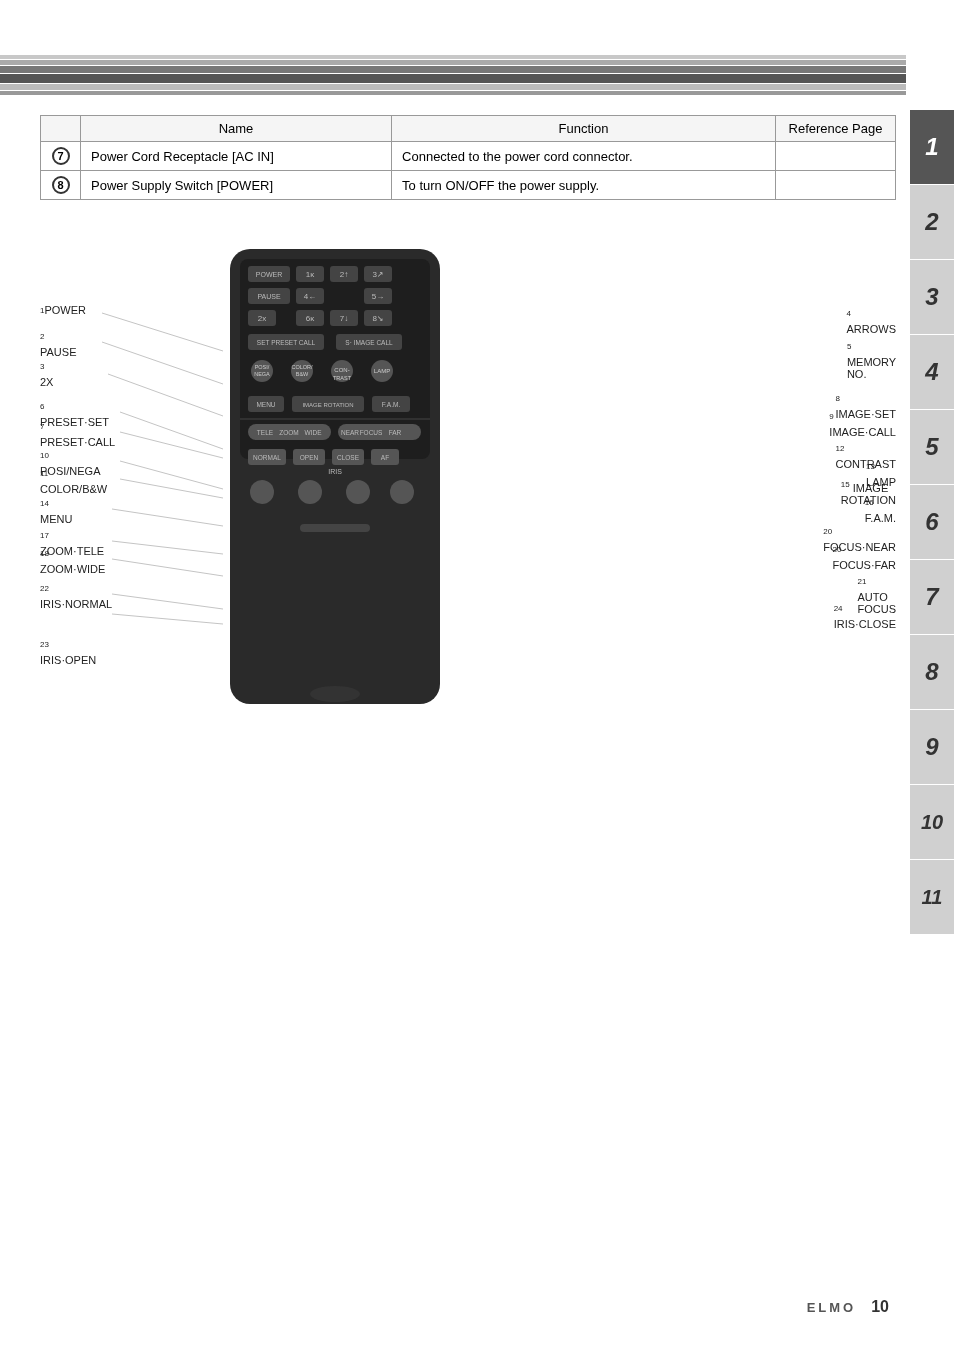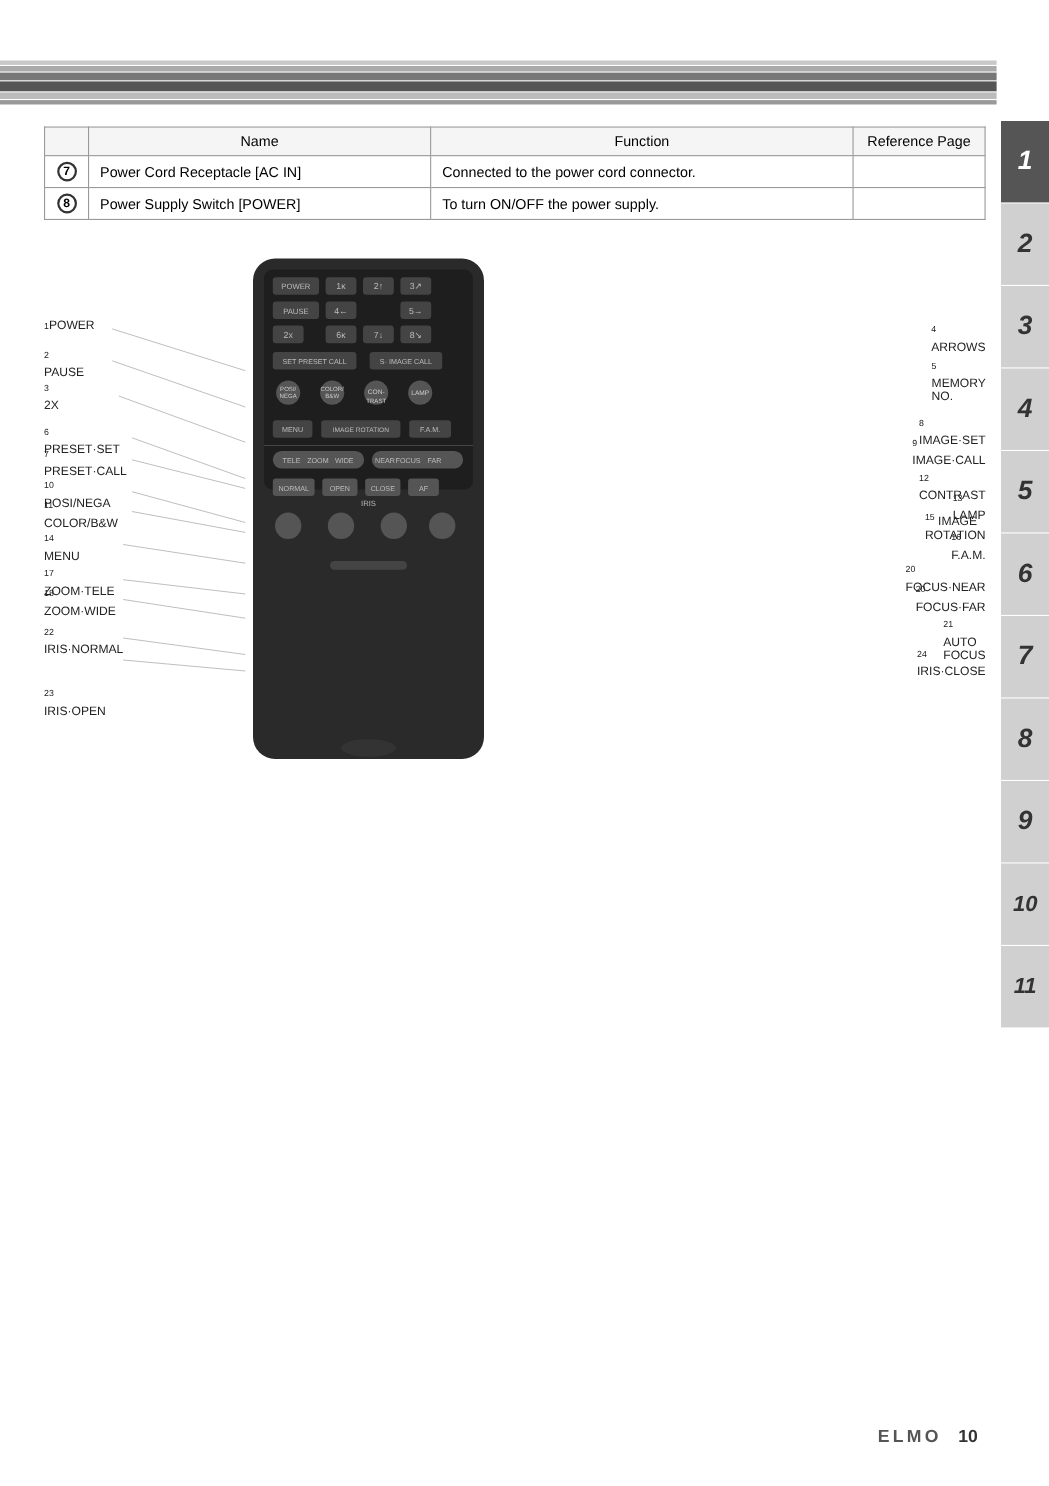--- a/index.html
+++ b/index.html
@@ -8,21 +8,21 @@
       min-height: 1351px;
       background: #ffffff;
       font-family: Arial, Helvetica, sans-serif;
       position: relative;
     }
 
     
     .parts-table {
       width: 100%;
       border-collapse: collapse;
-      margin-bottom: 30px;
+      margin-bottom: 44px;
       font-size: 13px;
     }
     .parts-table th {
       border: 1px solid #999;
       padding: 5px 10px;
       background: #f5f5f5;
       text-align: center;
       font-weight: normal;
     }
     .parts-table td {
@@ -366,17 +366,17 @@
           <span>IRIS·CLOSE</span>
         </div>
       </div>
 
     </div>
     
 
   </div>
 
   <div style="position:absolute;bottom:35px;right:65px;display:flex;align-items:center;gap:15px;">
-    <span style="font-size:16px;letter-spacing:3px;color:#555;font-weight:bold;">ELMO</span>
+    <span style="font-size:13px;letter-spacing:3px;color:#555;font-weight:bold;">ELMO</span>
     <span style="font-size:16px;color:#333;font-weight:bold;">10</span>
   </div>
 
 </div>
 
 </body></html>

